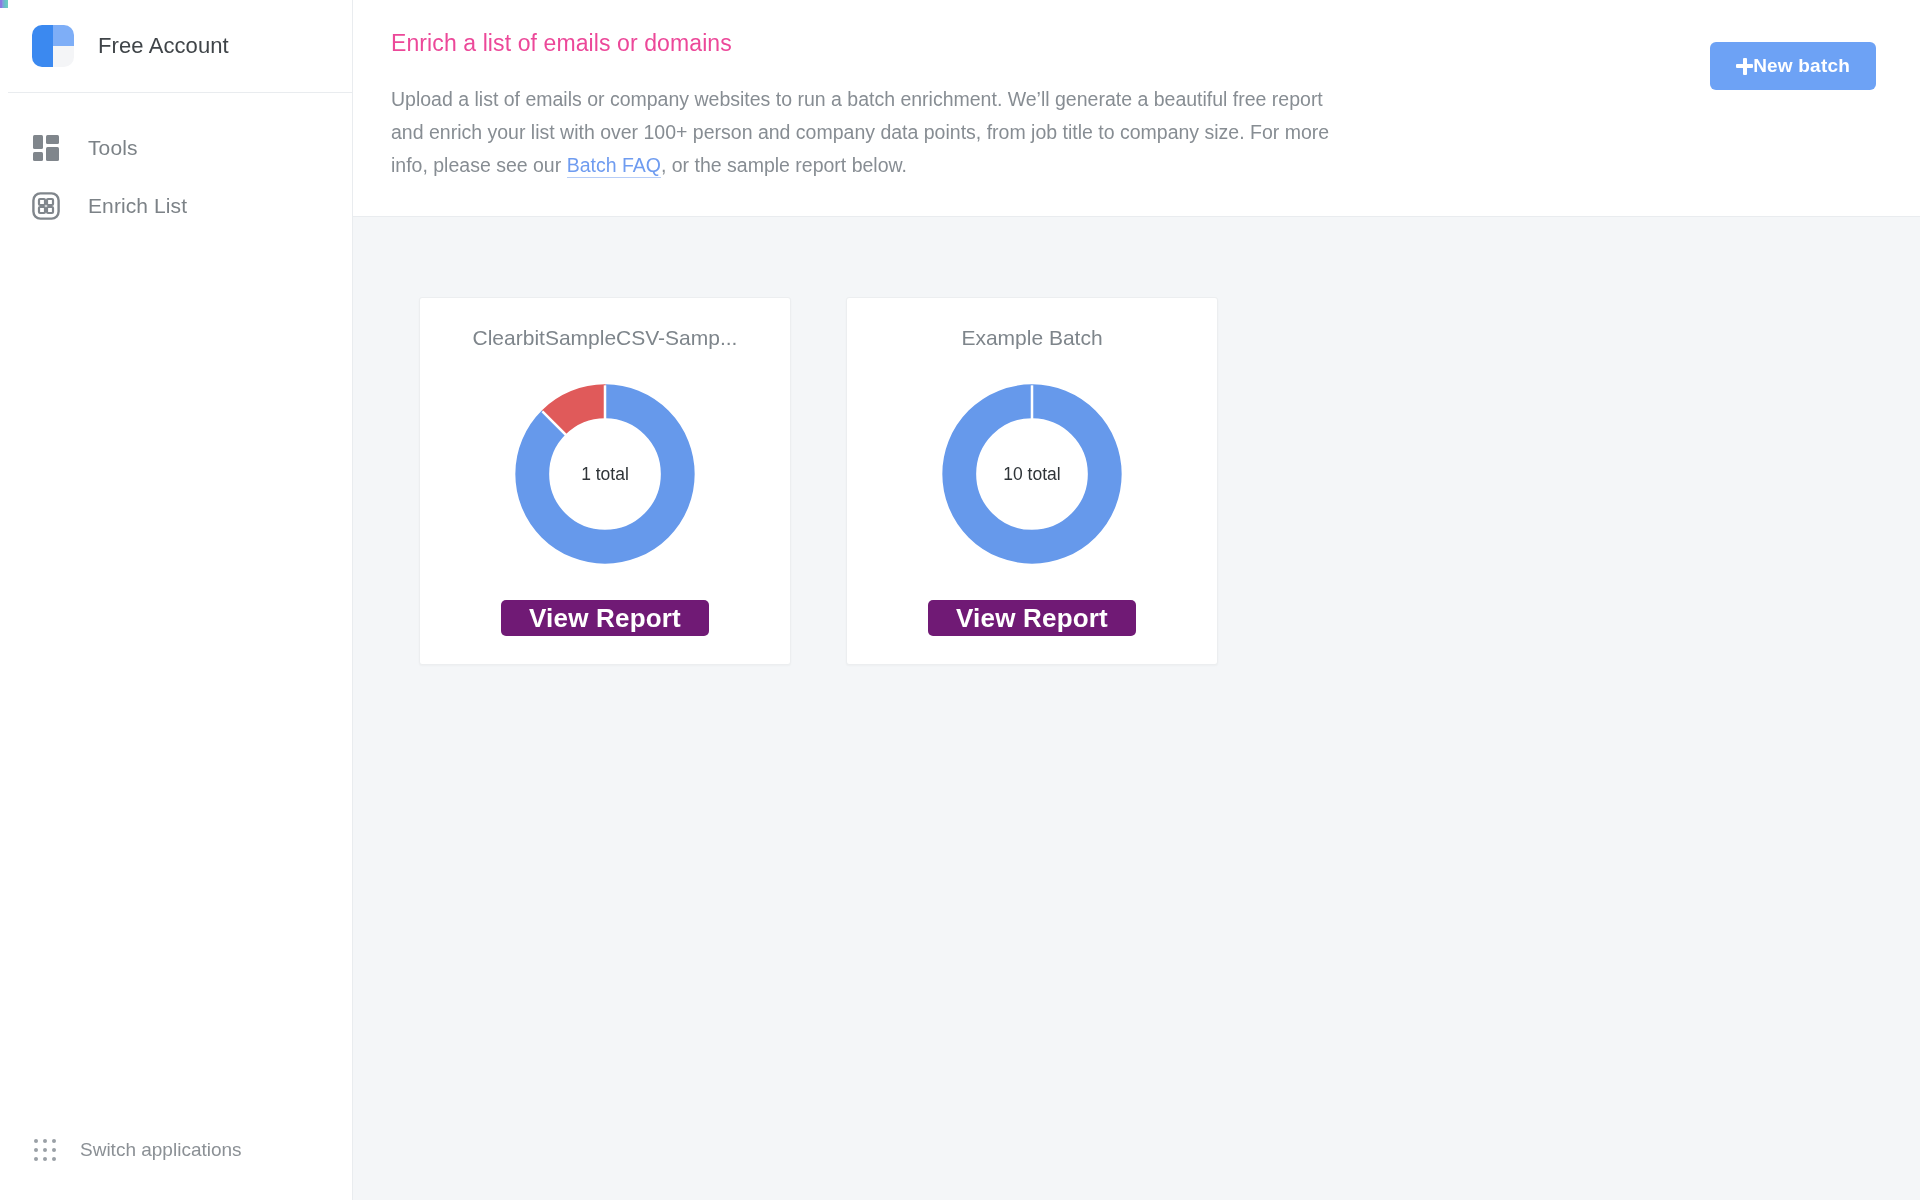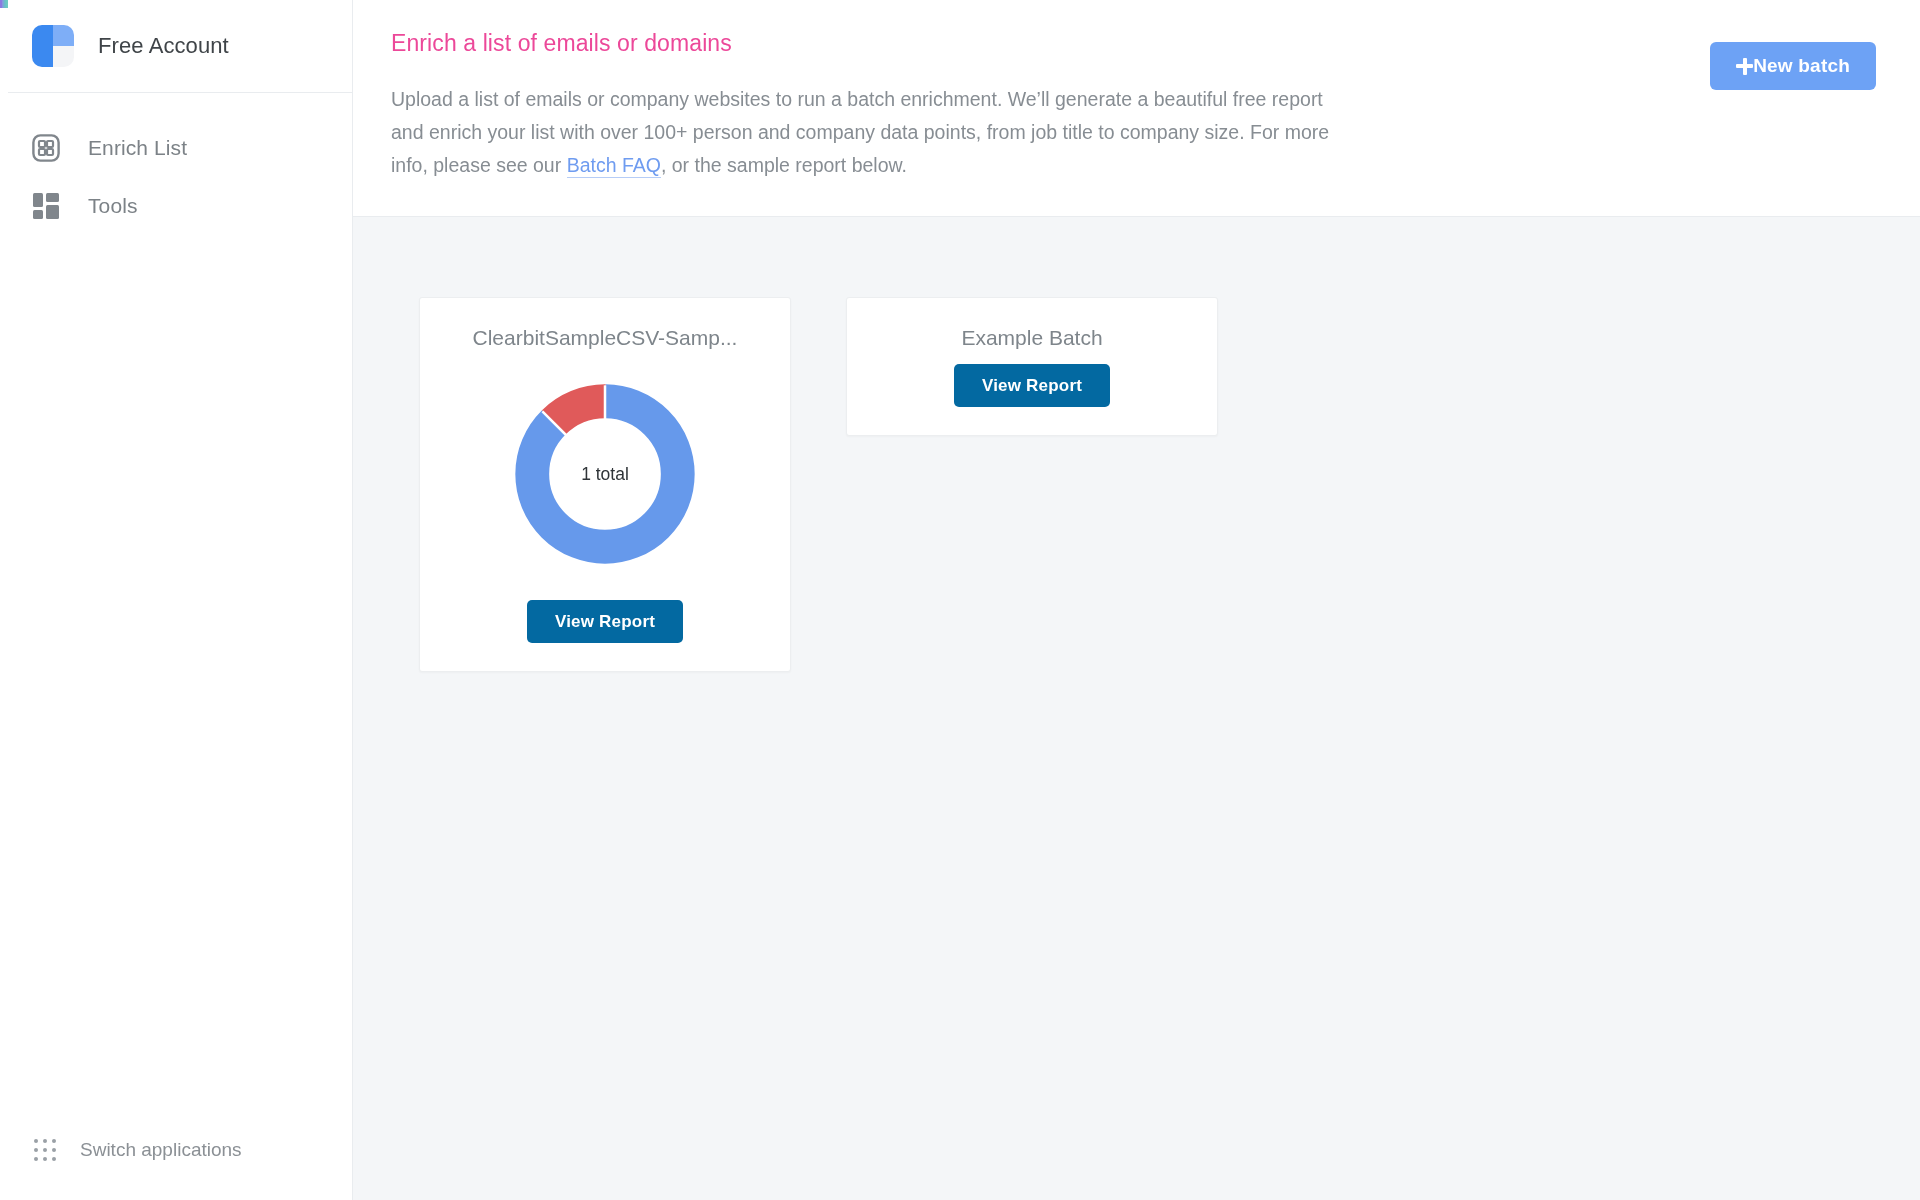--- a/index.html
+++ b/index.html
@@ -296,27 +296,27 @@
     position: absolute;
     inset: 0;
     display: flex;
     align-items: center;
     justify-content: center;
     font-size: 17.5px;
     color: #2f3438;
     pointer-events: none;
   }
   .view-report-btn {
-    background: #0369a1;
+    background: #701a75;
     color: #ffffff;
     border: none;
     border-radius: 5px;
-    height: 43px;
+    height: 36px;
     padding: 0 28px;
-    font-size: 17px;
+    font-size: 26px;
     font-weight: 700;
     font-family: "Liberation Sans", sans-serif;
     cursor: pointer;
     letter-spacing: 0.2px;
   }
 </style>
 </head>
 <body>
 
 <div id="app">
@@ -330,46 +330,46 @@
       <div class="account-block">
         <div class="logo-mark">
           <span class="q q-left"></span>
           <span class="q q-tr"></span>
           <span class="q q-br"></span>
         </div>
         <span class="account-name">Free Account</span>
       </div>
 
       <nav class="nav">
+
+        <div class="nav-item">
+          <span class="nav-icon">
+            <svg width="28" height="28" viewBox="0 0 28 28" aria-hidden="true">
+              <rect x="1" y="1" width="10" height="14" rx="1.5" fill="#80868c"></rect>
+              <rect x="14" y="1" width="13" height="9" rx="1.5" fill="#80868c"></rect>
+              <rect x="1" y="18" width="10" height="9" rx="1.5" fill="#80868c"></rect>
+              <rect x="14" y="13" width="13" height="14" rx="1.5" fill="#80868c"></rect>
+            </svg>
+          </span>
+          <span class="nav-label">Tools</span>
+        </div>
 
         <div class="nav-item">
           <span class="nav-icon">
             <svg width="28" height="28" viewBox="0 0 28 28" aria-hidden="true">
               <rect x="1.4" y="1.4" width="25.2" height="25.2" rx="7" fill="none" stroke="#80868c" stroke-width="2.4"></rect>
               <rect x="7" y="7" width="6" height="6" rx="1" fill="none" stroke="#80868c" stroke-width="2.2"></rect>
               <rect x="15" y="7" width="6" height="6" rx="1" fill="none" stroke="#80868c" stroke-width="2.2"></rect>
               <rect x="7" y="15" width="6" height="6" rx="1" fill="none" stroke="#80868c" stroke-width="2.2"></rect>
               <rect x="15" y="15" width="6" height="6" rx="1" fill="none" stroke="#80868c" stroke-width="2.2"></rect>
             </svg>
           </span>
           <span class="nav-label">Enrich List</span>
         </div>
 
-        <div class="nav-item">
-          <span class="nav-icon">
-            <svg width="28" height="28" viewBox="0 0 28 28" aria-hidden="true">
-              <rect x="1" y="1" width="10" height="14" rx="1.5" fill="#80868c"></rect>
-              <rect x="14" y="1" width="13" height="9" rx="1.5" fill="#80868c"></rect>
-              <rect x="1" y="18" width="10" height="9" rx="1.5" fill="#80868c"></rect>
-              <rect x="14" y="13" width="13" height="14" rx="1.5" fill="#80868c"></rect>
-            </svg>
-          </span>
-          <span class="nav-label">Tools</span>
-        </div>
-
       </nav>
 
       <div class="sidebar-bottom">
 
         <div class="switch-apps">
           <span class="dots-glyph">
             <i></i>
               <i></i>
               <i></i>
               <i></i>
@@ -416,20 +416,27 @@
             </svg>
             <span class="donut-center">1 total</span>
           </div>
 
           <button class="view-report-btn">View Report</button>
         </article>
 
         <article class="batch-card">
           <h2 class="card-title">Example Batch</h2>
 
+          <div class="donut-wrap">
+            <svg width="192" height="192" viewBox="0 0 42 42" aria-hidden="true">
+              <circle cx="21" cy="21" r="15.915" fill="transparent" stroke="#6699eb" stroke-width="7.4" stroke-dasharray="100 0" stroke-dashoffset="25"></circle>
+              <line x1="21" y1="1.6" x2="21" y2="9.4" stroke="#ffffff" stroke-width="0.55"></line>
+            </svg>
+            <span class="donut-center">10 total</span>
+          </div>
 
           <button class="view-report-btn">View Report</button>
         </article>
 
       </section>
     </main>
 
   </div>
 </div>
 

